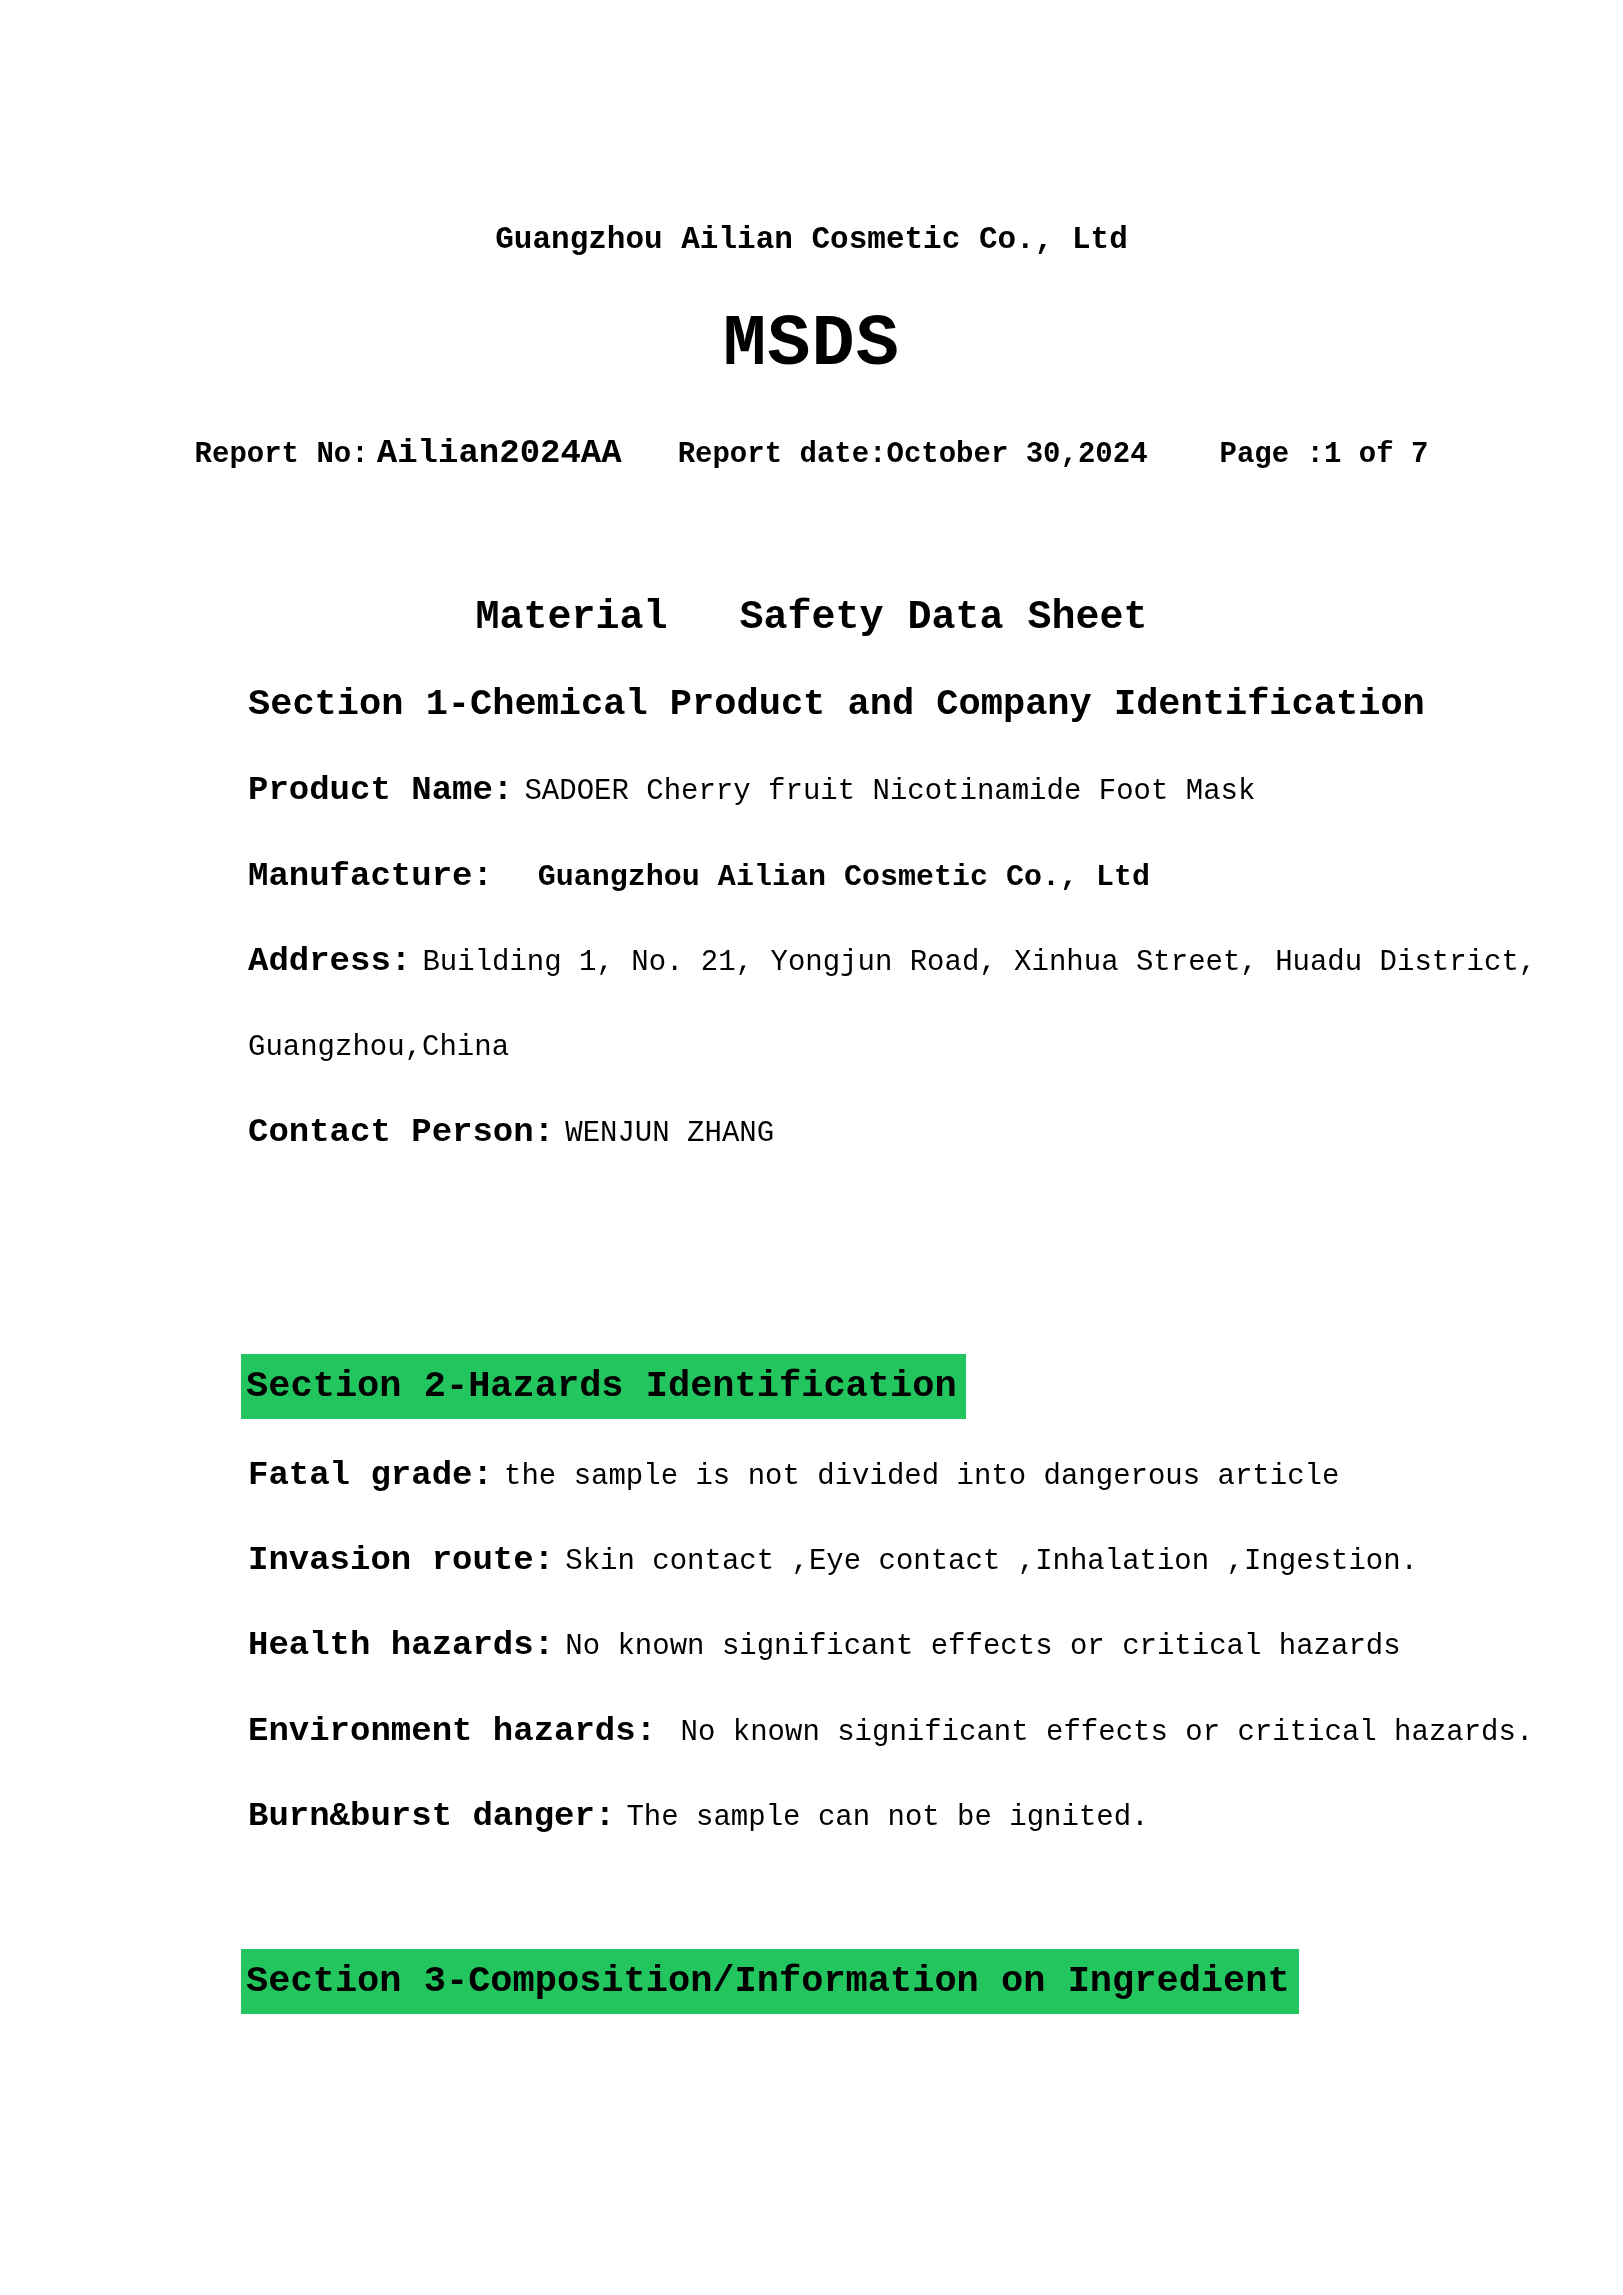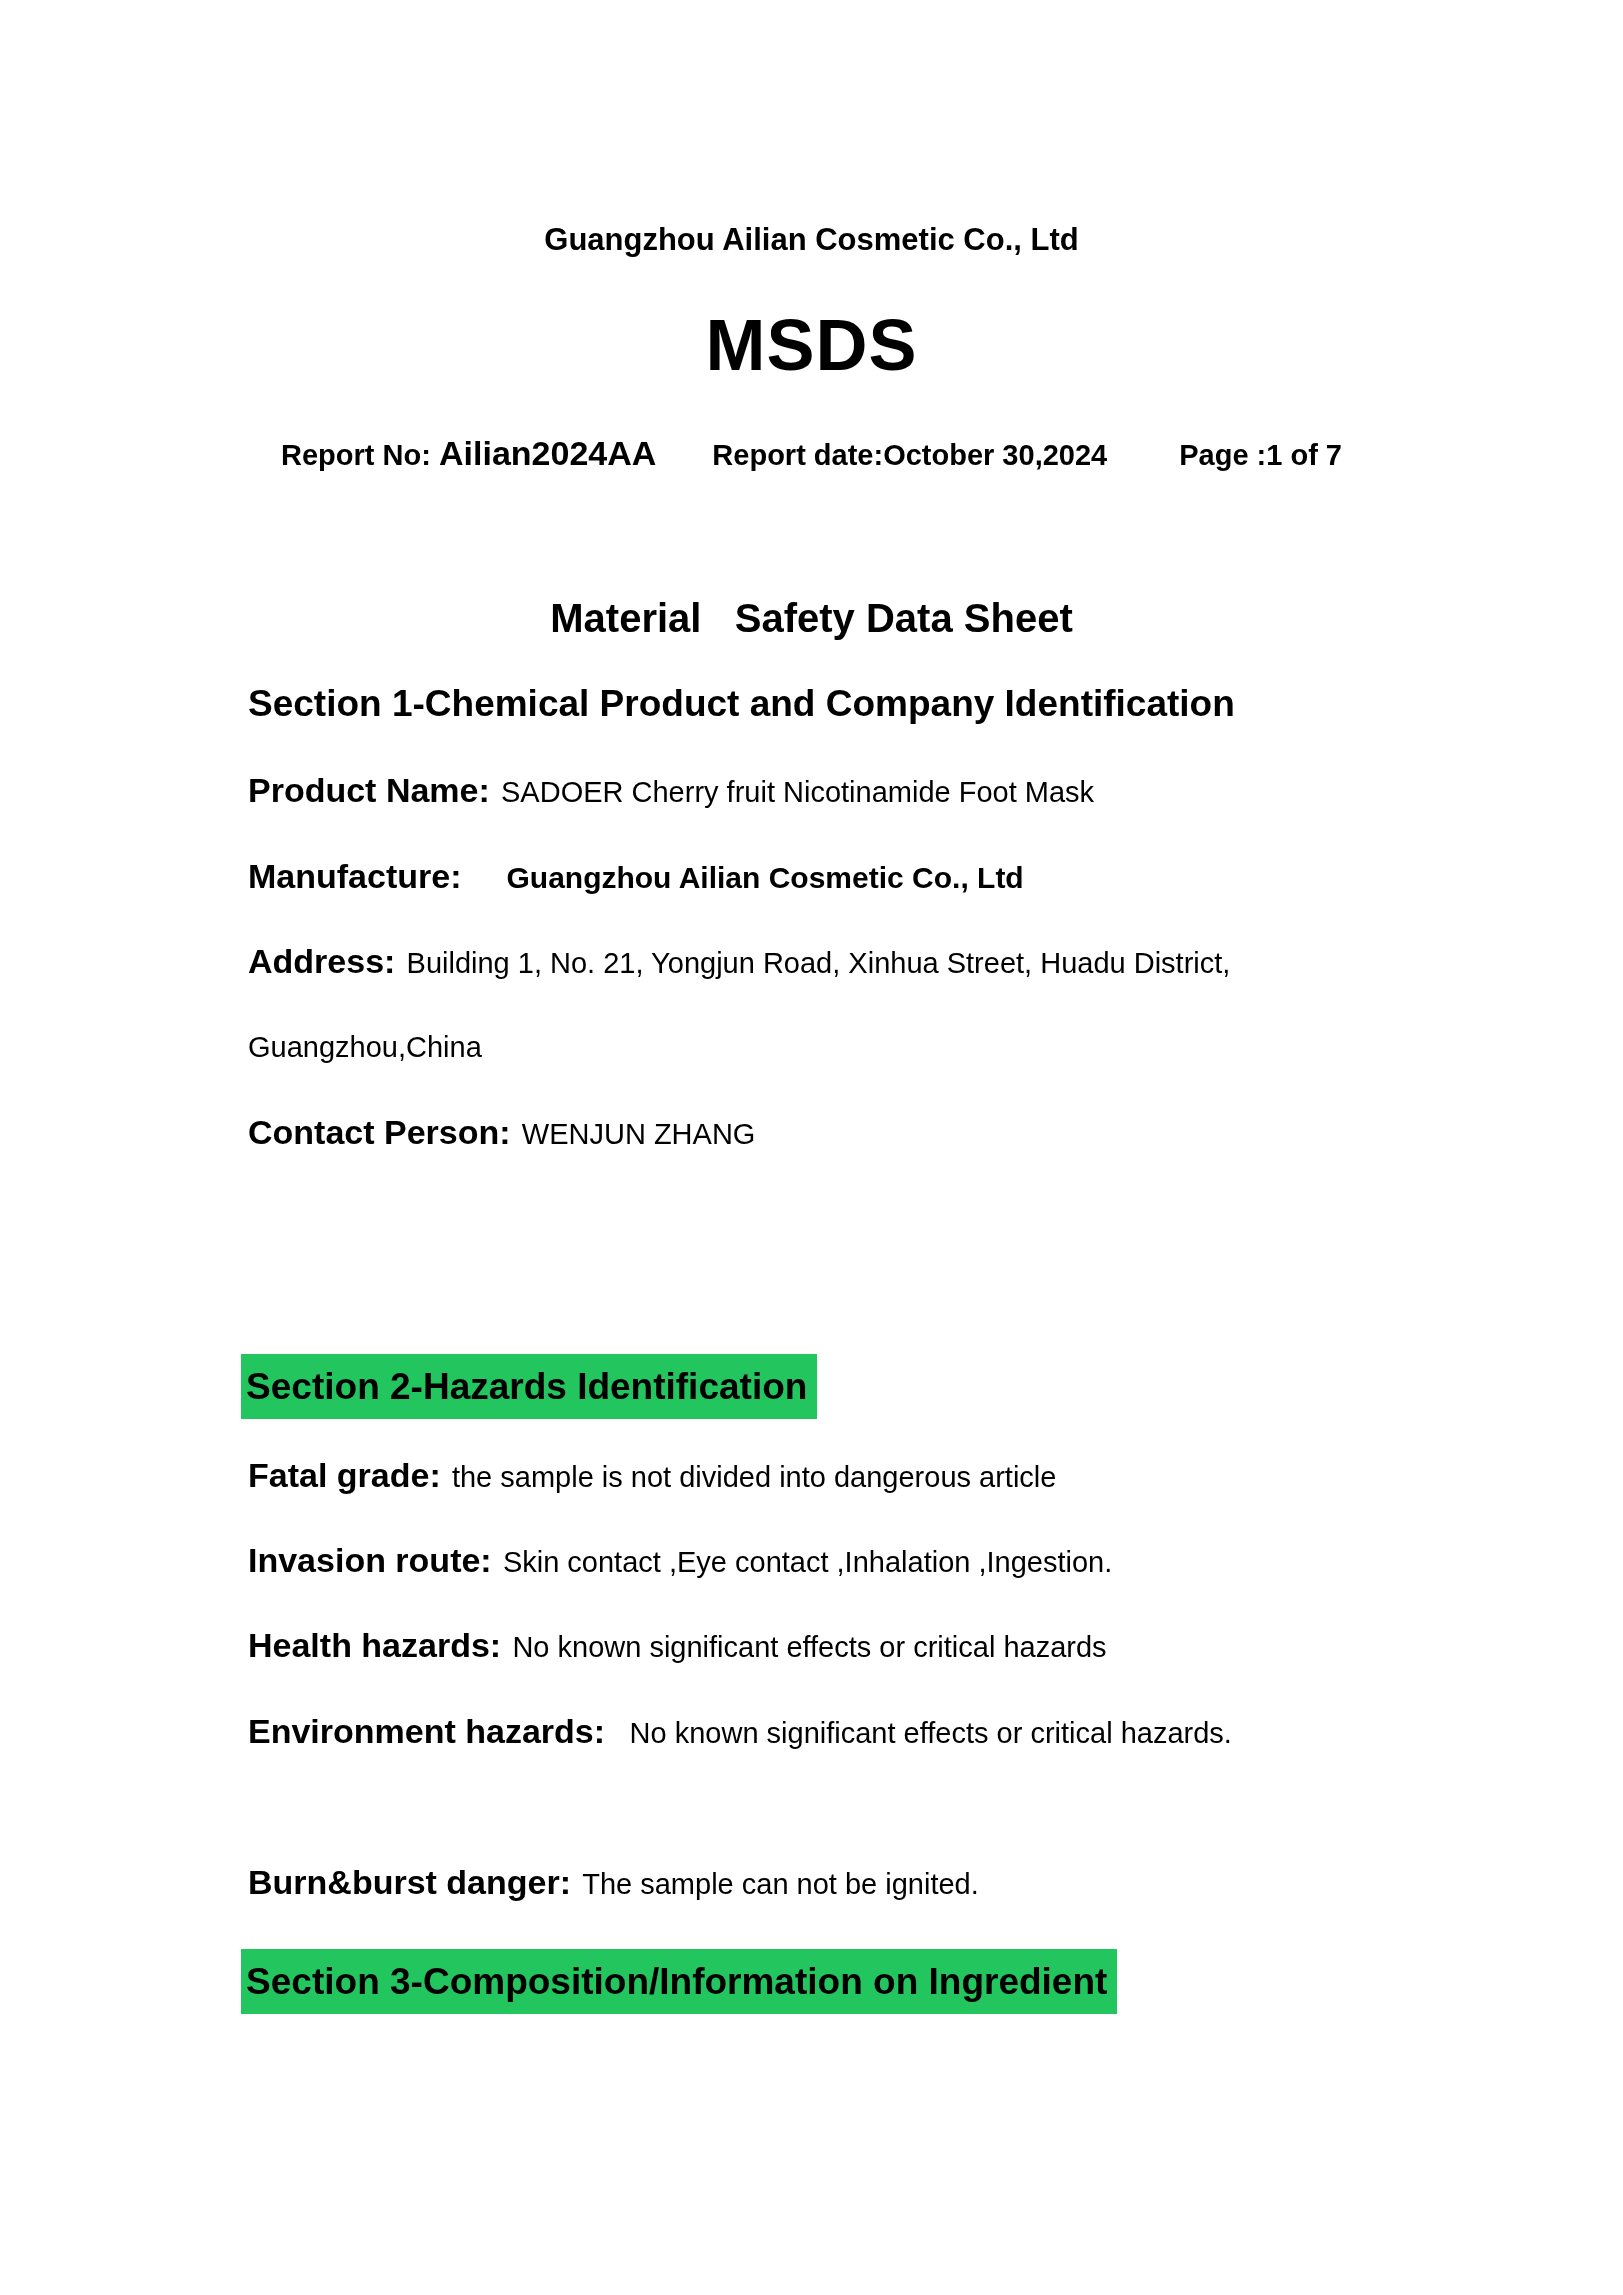--- a/index.html
+++ b/index.html
@@ -3,21 +3,21 @@
 <meta charset="utf-8">
 <style>
   * { box-sizing: border-box; }
   html, body { margin: 0; padding: 0; background: #ffffff; }
   .page {
     position: relative;
     width: 1623px;
     height: 2055px;
     background: #ffffff;
     color: #000000;
-    font-family: Liberation Sans, sans-serif;
+    font-family: Liberation Mono, monospace;
     overflow: hidden;
   }
   .abs { position: absolute; }
   .centered { left: 0; width: 1623px; text-align: center; }
 
   .company-header { top: 221px; font-size: 31px; font-weight: 700; line-height: 37px; }
   .doc-title     { top: 307px; font-size: 72px; font-weight: 700; line-height: 77px; letter-spacing: 1px; }
 
   .report-line   { top: 433px; font-size: 29px; font-weight: 700; line-height: 41px; white-space: pre; }
   .report-no-value { font-size: 34px; margin-left: 8.2px; }
@@ -45,21 +45,21 @@
   .r-product     { top: 772px; }
   .r-manufacture { top: 858px; }
   .r-address     { top: 943px; }
   .r-address2    { top: 1029px; }
   .r-contact     { top: 1114px; }
   .r-tel         { top: 1199px; }
   .r-fatal       { top: 1457px; }
   .r-invasion    { top: 1542px; }
   .r-health      { top: 1627px; }
   .r-environment { top: 1713px; }
-  .r-burn        { top: 1864px; }
+  .r-burn        { top: 1798px; }
 
   .v-manufacture { margin-left: 45px; font-weight: 700; font-size: 30px; }
   .v-environment { margin-left: 24.5px; }
   .lbl-fax   { margin-left: 61px; }
   .lbl-email { margin-left: 23.5px; }
 
   .pure-line { left: 240px; top: 2050px; font-size: 33px; font-weight: 700; line-height: 41px; }
 </style>
 </head>
 <body>

